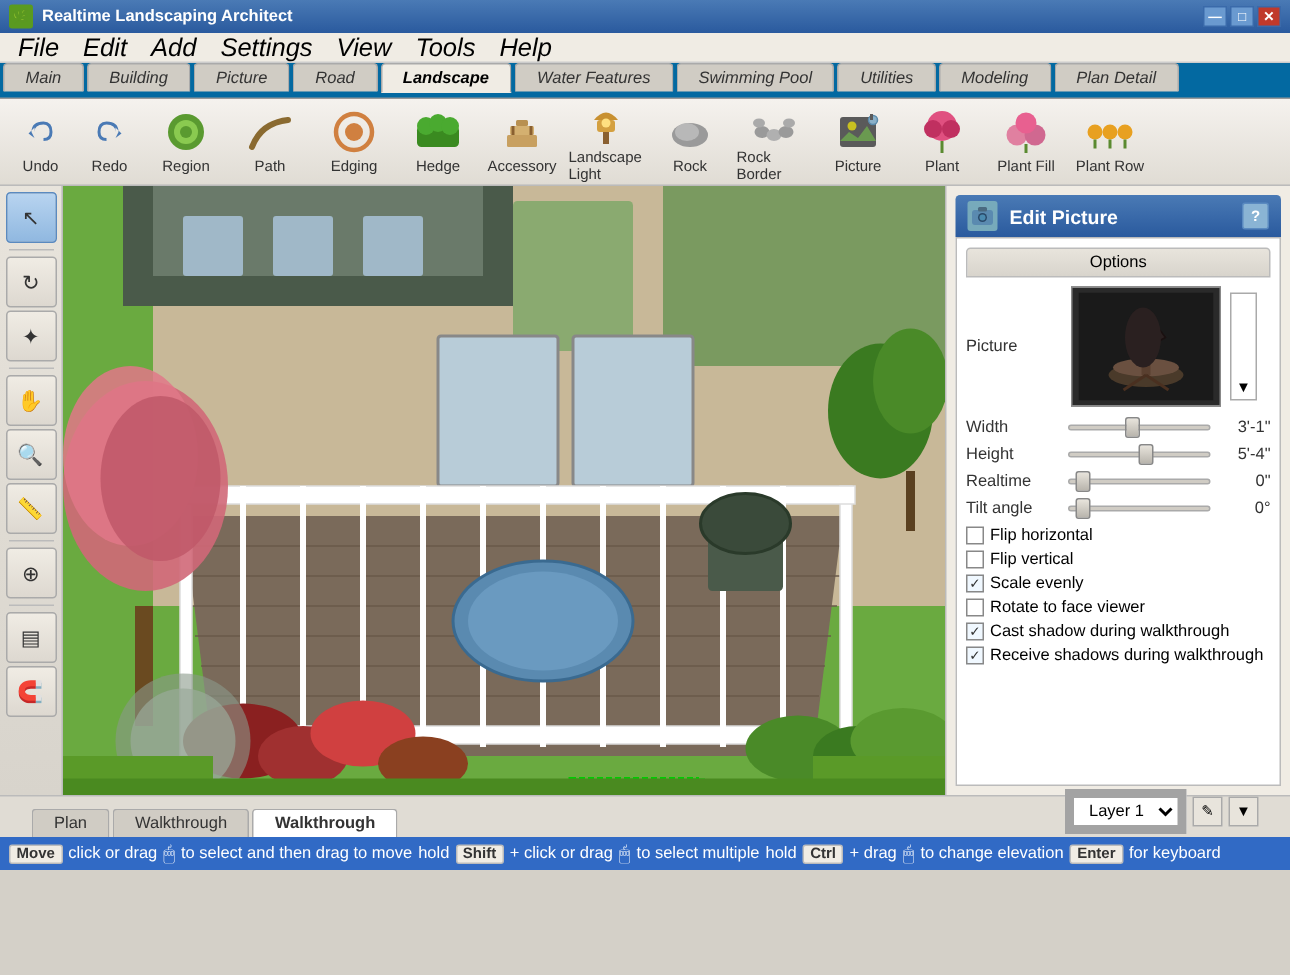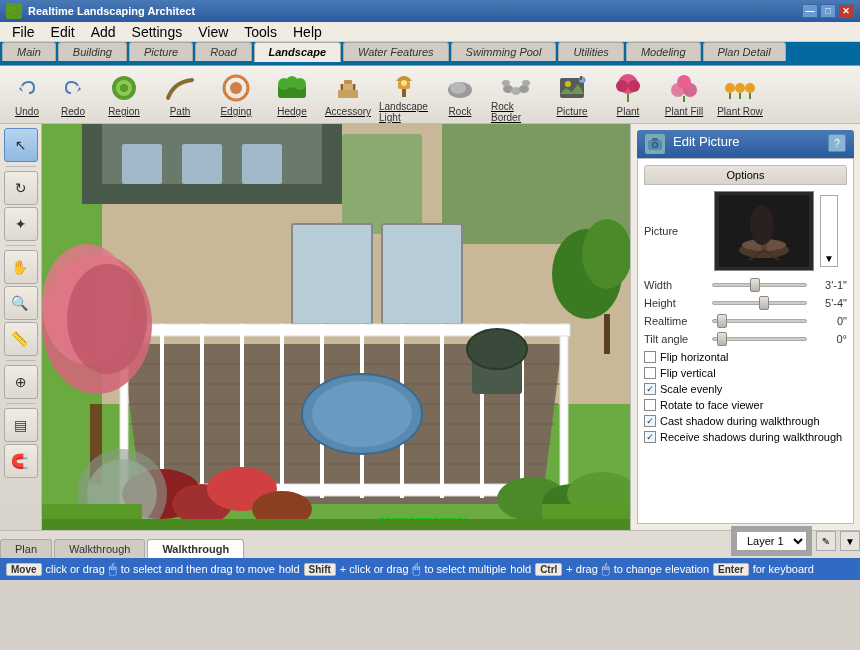--- a/index.html
+++ b/index.html
@@ -21,41 +21,41 @@
     #titlebar .win-controls { display: flex; gap: 2px; }
     #titlebar .win-btn {
       width: 16px; height: 14px; background: #6a9ad0; border: 1px solid #3a6aaa; color: white;
       font-size: 9px; display: flex; align-items: center; justify-content: center; cursor: pointer;
     }
     #titlebar .win-btn.close { background: #c0392b; }
 
     
     #menubar {
       background: #f0ece4; height: 20px; display: flex; align-items: center; padding: 0 4px;
-      border-bottom: 1px solid #ccc; font-size: 14px;
+      border-bottom: 1px solid #ccc; font-size: 17px; font-style: italic;
     }
     .menu-item { padding: 2px 8px; cursor: pointer; }
 
     
     #tabbar {
       background: #0369a1; height: 24px; display: flex; align-items: flex-start; padding: 0 2px;
       border-bottom: 1px solid #999;
       font-style: italic;
     }
     .tab {
       padding: 3px 14px; background: #d0ccc4; border: 1px solid #aaa; border-bottom: none;
       cursor: pointer; font-size: 11px; color: #333; margin-right: 2px; border-radius: 3px 3px 0 0;
     }
     .tab.active { background: #f0ece4; border-bottom: 1px solid #f0ece4; color: #000; font-weight: bold; }
 
     
     #toolbar {
       background: linear-gradient(to bottom, #f5f2ee, #e0dcd4);
-      height: 58px; display: flex; align-items: center; padding: 2px 6px;
-      border-bottom: 1px solid #bbb; gap: 4px; text-decoration: underline;
+      height: 58px; display: flex; align-items: flex-start; padding: 2px 6px;
+      border-bottom: 1px solid #bbb; gap: 4px;
     }
     .tool-btn {
       display: flex; flex-direction: column; align-items: center; justify-content: center;
       width: 52px; height: 52px; cursor: pointer; border: 1px solid transparent;
       border-radius: 3px; font-size: 10px; color: #333; gap: 2px;
     }
     .tool-icon { width: 32px; height: 32px; display: flex; align-items: center; justify-content: center; }
     .tool-undo-redo { width: 42px; }
 
     
@@ -83,23 +83,23 @@
       background: #5a8a30;
     }
 
     
     #right-panel {
       width: 230px; background: #f0ece4; border-left: 1px solid #bbb;
       display: flex; flex-direction: column; padding: 6px;
     }
 
     .panel-header {
-      display: flex; align-items: flex-start; background: linear-gradient(to bottom, #4a7ab5, #2a5a9e);
+      display: flex; align-items: center; background: linear-gradient(to bottom, #4a7ab5, #2a5a9e);
       color: white; padding: 4px 8px; border-radius: 3px 3px 0 0; margin-bottom: 0;
-      font-size: 13px; font-weight: normal; gap: 8px;
+      font-size: 13px; font-weight: bold; gap: 8px;
     }
     .panel-header-icon { width: 20px; height: 20px; background: #7ab; border-radius: 2px; display: flex; align-items: center; justify-content: center; }
     .panel-help { margin-left: auto; width: 18px; height: 18px; background: #8ab4d4; border: 1px solid #5a8ac0; border-radius: 2px; display: flex; align-items: center; justify-content: center; color: white; font-size: 10px; cursor: pointer; }
 
     .panel-body { background: white; border: 1px solid #bbb; flex: 1; padding: 6px; overflow-y: auto; }
 
     .options-tab {
       background: linear-gradient(to bottom, #e8e4dc, #d8d4cc);
       border: 1px solid #bbb; border-radius: 3px 3px 0 0;
       padding: 3px 16px; font-size: 11px; text-align: center; margin-bottom: 6px;
@@ -133,21 +133,21 @@
     .cb.checked::after { content: '✓'; font-size: 9px; color: #333; }
 
     
     .picture-row {
       display: flex; align-items: center; margin-bottom: 8px; gap: 6px;
     }
 
     
     #bottom-tabs {
       height: 28px; background: #e0dcd4; border-top: 1px solid #bbb;
-      display: flex; align-items: flex-end; padding: 0 0; gap: 2px;
+      display: flex; align-items: flex-end; padding: 0 21px; gap: 2px;
     }
     .view-tab {
       padding: 3px 14px; background: #d0ccc4; border: 1px solid #aaa; border-bottom: none;
       cursor: pointer; font-size: 11px; color: #333; border-radius: 3px 3px 0 0;
     }
     .view-tab.active {
       background: #ffffff; font-weight: bold;
     }
     .layer-select-area {
       margin-left: auto; display: flex; align-items: center; gap: 4px; padding-bottom: 2px;

